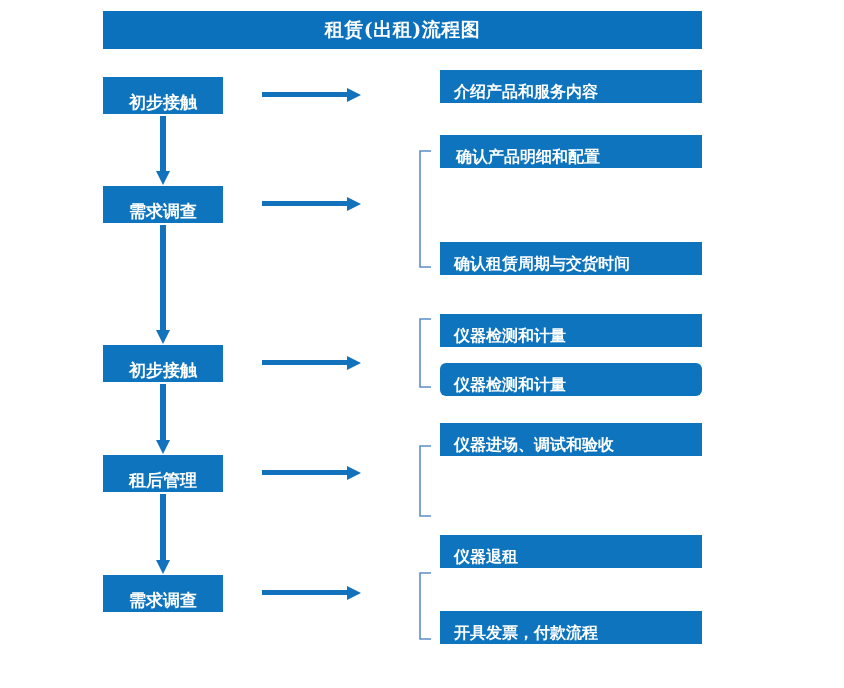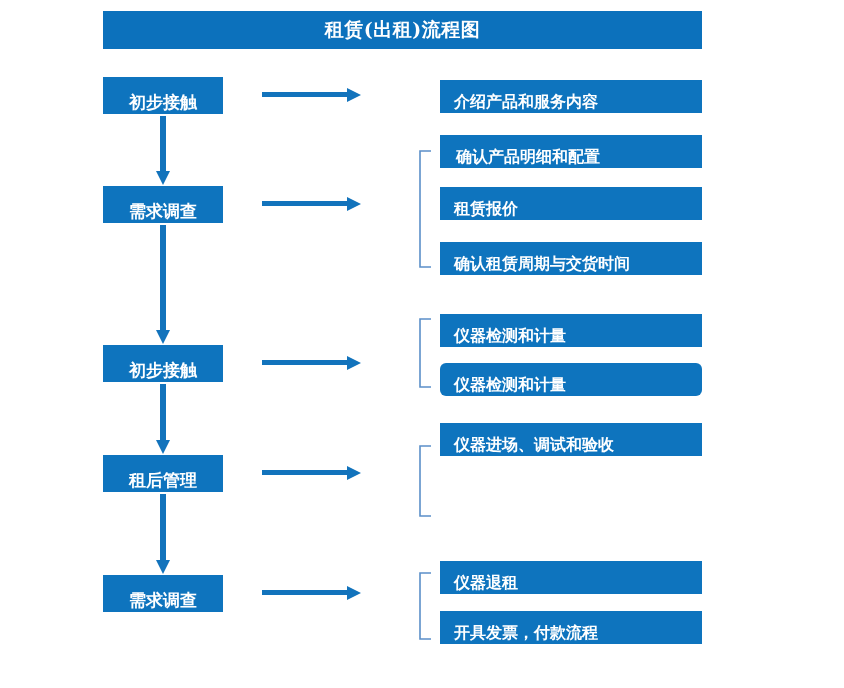--- a/index.html
+++ b/index.html
@@ -199,50 +199,47 @@
       <path d="M13 1 L2 1 L2 71 L13 71" fill="none" stroke="#5B8FC9" stroke-width="1.6"></path>
     </svg>
   </div>
 
   <div class="bracket" style="left:418px; top:572px; height:68px;">
     <svg width="14" height="68" viewBox="0 0 14 68">
       <path d="M13 1 L2 1 L2 67 L13 67" fill="none" stroke="#5B8FC9" stroke-width="1.6"></path>
     </svg>
   </div>
 
-  <div class="node detail" style="top:80px;">
+  <div class="node detail" style="top:70px;">
     <span class="node-text">介绍产品和服务内容</span>
   </div>
 
   <div class="node detail" style="top:135px;padding-left:16px;">
     <span class="node-text">确认产品明细和配置</span>
   </div>
 
-  <div class="node detail" style="top:187px;">
-    <span class="node-text">租赁报价</span>
-  </div>
 
   <div class="node detail" style="top:242px;">
     <span class="node-text">确认租赁周期与交货时间</span>
   </div>
 
   <div class="node detail" style="top:314px;">
     <span class="node-text">仪器检测和计量</span>
   </div>
 
   <div class="node detail" style="top:363px;border-radius:6px;">
     <span class="node-text">仪器检测和计量</span>
   </div>
 
   <div class="node detail" style="top:423px;">
     <span class="node-text">仪器进场、调试和验收</span>
   </div>
 
 
-  <div class="node detail" style="top:561px;">
+  <div class="node detail" style="top:535px;">
     <span class="node-text">仪器退租</span>
   </div>
 
   <div class="node detail" style="top:611px;">
     <span class="node-text">开具发票，付款流程</span>
   </div>
 
 </div>
 
 </body></html>

